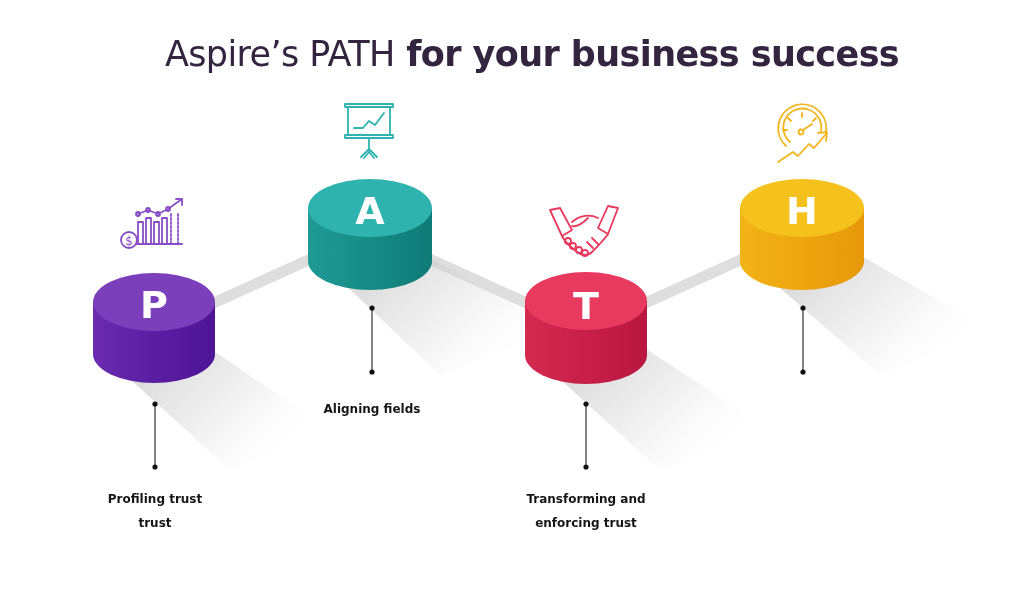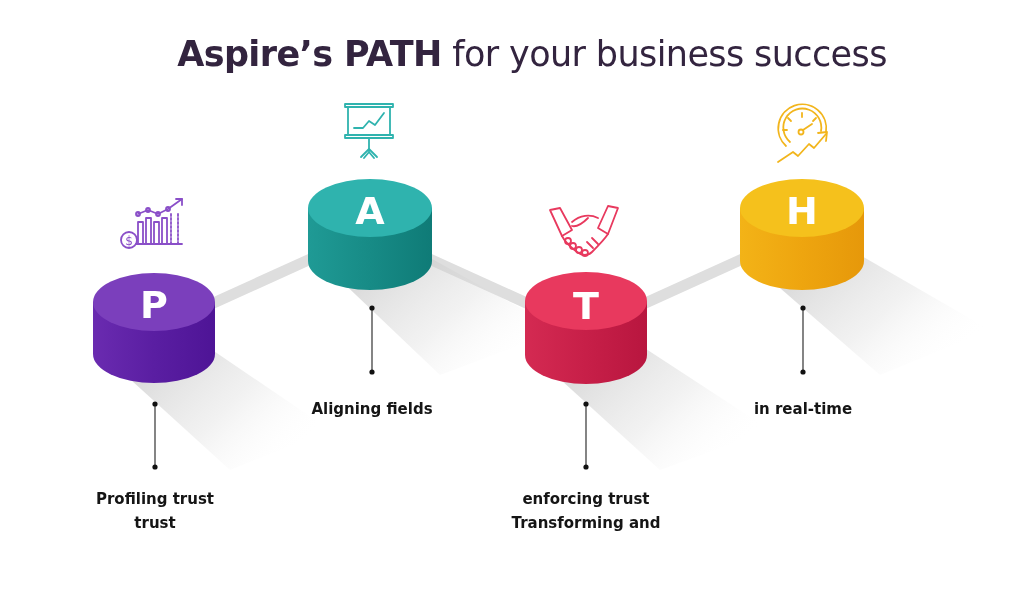--- a/index.html
+++ b/index.html
@@ -1,25 +1,25 @@
 <!DOCTYPE html>
 <html><head>
   <meta charset="utf-8">
   <style>
     html, body { margin: 0; padding: 0; background: #ffffff; }
     body { width: 1024px; height: 596px; position: relative; overflow: hidden;
            font-family: "Liberation Sans", "DejaVu Sans", sans-serif; }
     .title { position: absolute; left: 0; top: 34px; width: 1024px; text-align: center;
              font-family: "DejaVu Sans", sans-serif; font-size: 35px; color: #33243f;
              letter-spacing: -0.6px; white-space: nowrap; }
-    .title b { font-weight: bold; margin-left: 40px; }
-    .title .rest { font-weight: normal; }
+    .title b { font-weight: normal; margin-left: 40px; }
+    .title .rest { font-weight: bold; }
     svg.stage { position: absolute; left: 0; top: 0; }
     .label { position: absolute; text-align: center; font-family: "DejaVu Sans", sans-serif;
-             font-weight: 600; font-size: 15px; line-height: 24px; color: #151515;
+             font-weight: 600; font-size: 12px; line-height: 24px; color: #151515;
              white-space: nowrap; }
     .letter { font-family: "DejaVu Sans", sans-serif; font-weight: bold; font-size: 38px; fill: #ffffff; }
   </style>
 </head>
 <body>
 
 <div class="title">
   <b>Aspire’s PATH</b><span class="rest"> for your business success</span>
 </div>
 
@@ -161,18 +161,17 @@
 </svg>
 
 <div class="label" style="left:55px; top:487px; width:200px;">
   <div>Profiling trust</div>
   <div>trust</div>
 </div>
 <div class="label" style="left:272px; top:397px; width:200px;">
   <div>Aligning fields</div>
 </div>
 <div class="label" style="left:466px; top:487px; width:240px;">
+  <div>Transforming and</div>
   <div>enforcing trust</div>
-  <div>Transforming and</div>
 </div>
 <div class="label" style="left:683px; top:397px; width:240px;">
-  <div>in real-time</div>
 </div>
 
 </body></html>

